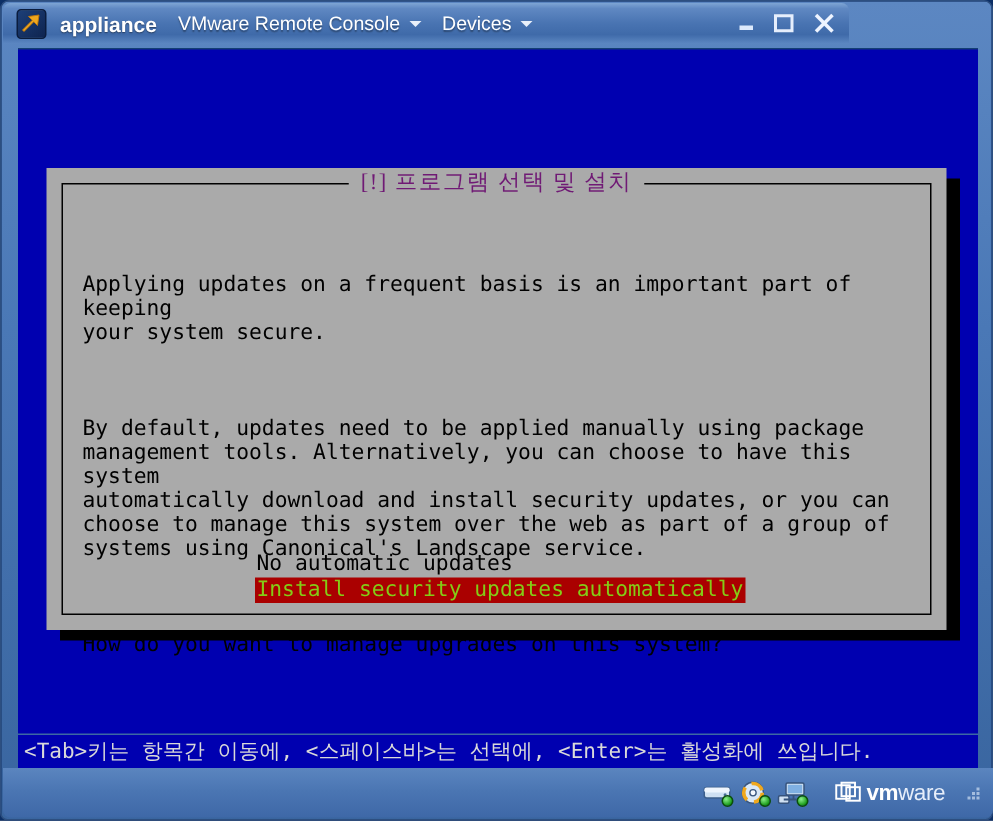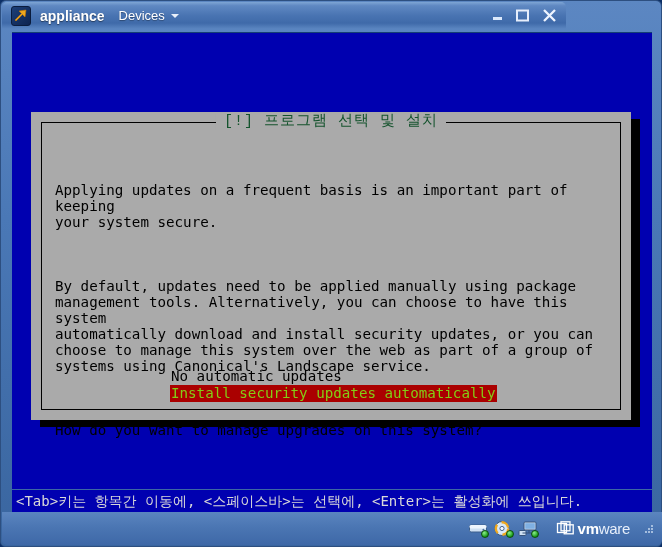--- a/index.html
+++ b/index.html
@@ -140,22 +140,22 @@
     border: 1px solid #000000;
     box-sizing: border-box;
   }
   
   #dlg-title {
     position: absolute;
     top: 2px;
     left: 50%;
     transform: translateX(-50%);
     background: #aaaaaa;
-    color: #14532d;
-    font-family: Liberation Mono, monospace;
+    color: #701a75;
+    font-family: Liberation Serif, serif;
     font-size: 15px;
     line-height: 16px;
     padding: 0 8px;
     white-space: nowrap;
     letter-spacing: 1px;
   }
 
   #dlg-body {
     position: absolute;
     left: 24px;
@@ -290,20 +290,24 @@
 
     <div id="app-icon">
       <svg class="arrow" viewBox="0 0 13 13">
         <polygon points="1,11 7.5,4.5 5,2 12,1 11,8 8.5,5.5 2,12" fill="#f0a81e"></polygon>
         <polygon points="1,11 7.5,4.5 5,2 12,1 11,8 8.5,5.5 2,12" fill="none" stroke="#c2790a" stroke-width="0.6"></polygon>
       </svg>
     </div>
 
     <div id="win-title">appliance</div>
 
+    <div class="menu-item">
+      <span>VMware Remote Console</span>
+      <span class="caret"></span>
+    </div>
 
     <div class="menu-item">
       <span>Devices</span>
       <span class="caret"></span>
     </div>
 
     <div id="win-buttons">
       <span class="winbtn">
         <svg width="13" height="13" viewBox="0 0 13 13">
             <rect x="2" y="8" width="9" height="3" fill="#dce9fb"></rect>

